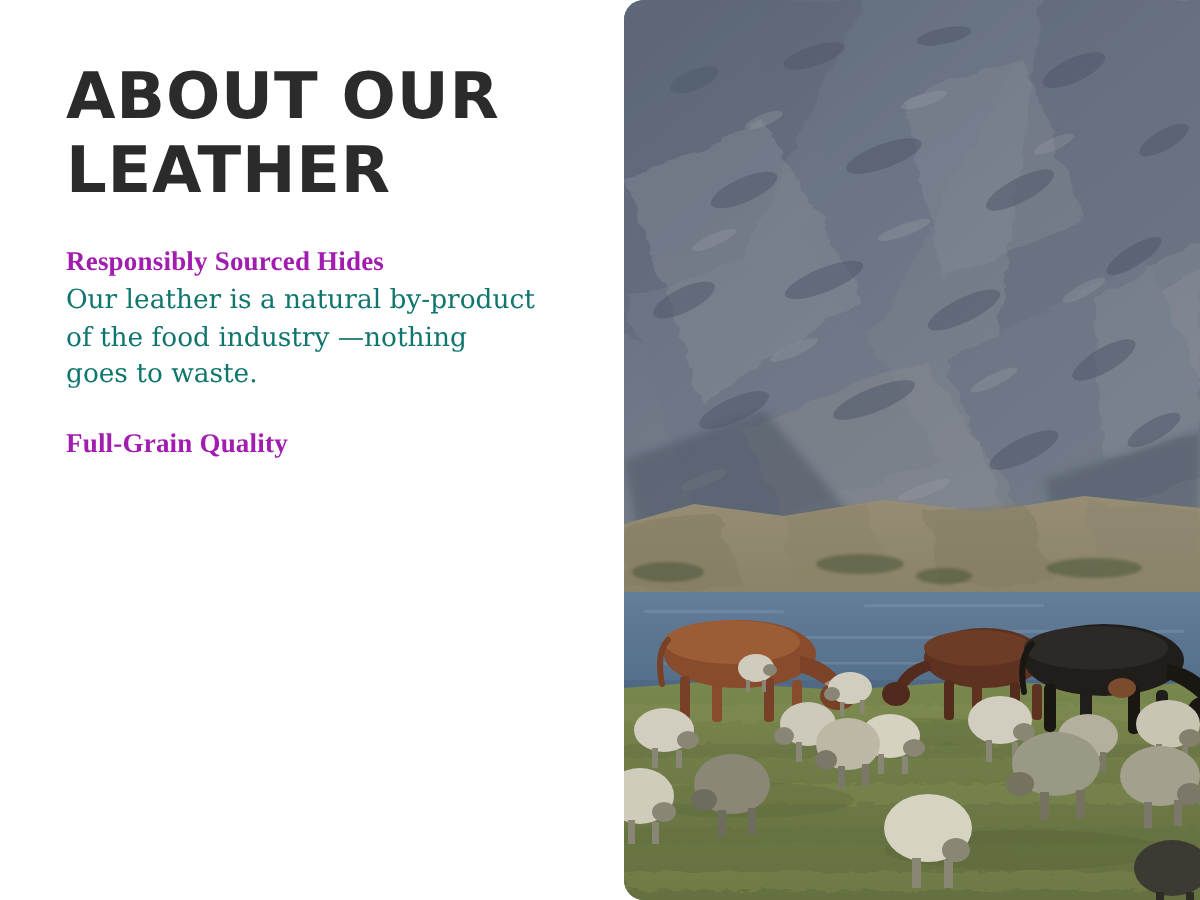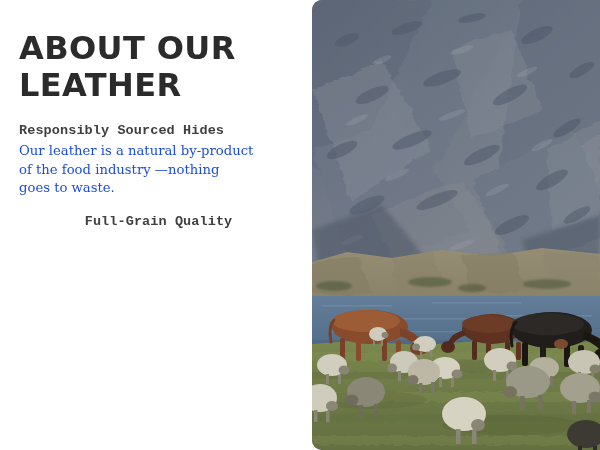--- a/index.html
+++ b/index.html
@@ -20,51 +20,51 @@
     background: #ffffff;
     display: flex;
   }
 
   
   .text-panel {
     position: relative;
     width: 312px;
     height: 450px;
     box-sizing: border-box;
-    padding: 30px 14px 10px 19px;
+    padding: 30px 14px 10px 33px;
     background: #ffffff;
   }
   .headline {
     font-family: "DejaVu Sans", sans-serif;
     font-weight: bold;
     font-size: 32px;
     line-height: 1.16;
     letter-spacing: 0.4px;
     color: #2b2b2b;
     margin: 0 0 18px 0;
     text-transform: uppercase;
   }
   .block {
     margin-bottom: 15px;
   }
-  .block:last-child { margin-bottom: 0; text-align: center; }
+  .block:last-child { margin-bottom: 0; }
   .block-title {
-    font-family: Liberation Mono, monospace;
+    font-family: Liberation Serif, serif;
     font-weight: bold;
     font-size: 13.5px;
     letter-spacing: 0.1px;
-    color: #404040;
+    color: #a21caf;
     margin: 0 0 2px 0;
     line-height: 1.3;
   }
   .block-body {
     font-family: "DejaVu Serif", serif;
     font-size: 13.2px;
     line-height: 1.42;
-    color: #1d4ed8;
+    color: #0f766e;
     margin: 0;
     white-space: pre-line;
   }
 
   
   .photo {
     position: absolute;
     left: 312px;
     top: 0;
     width: 288px;

